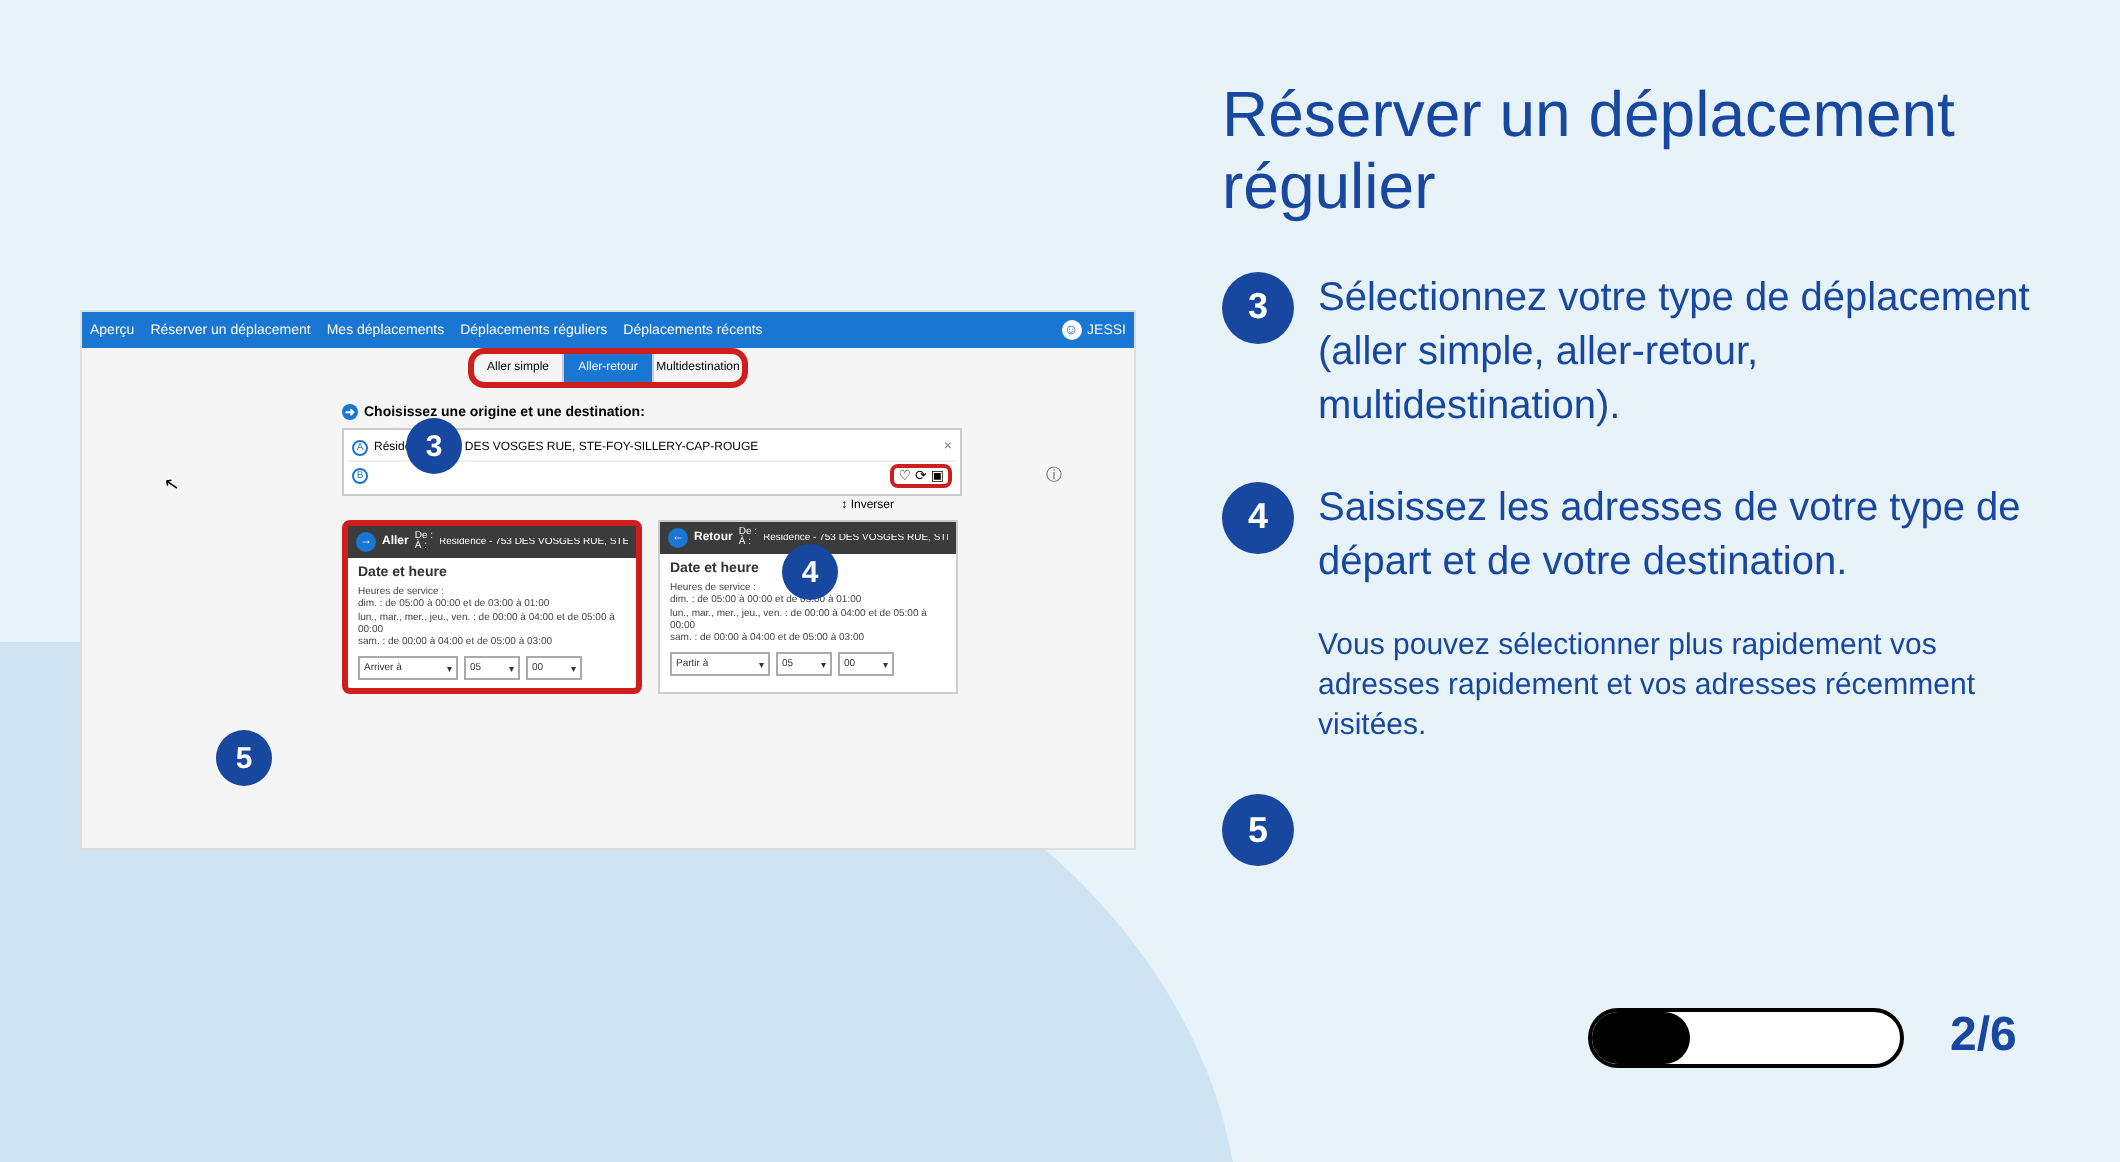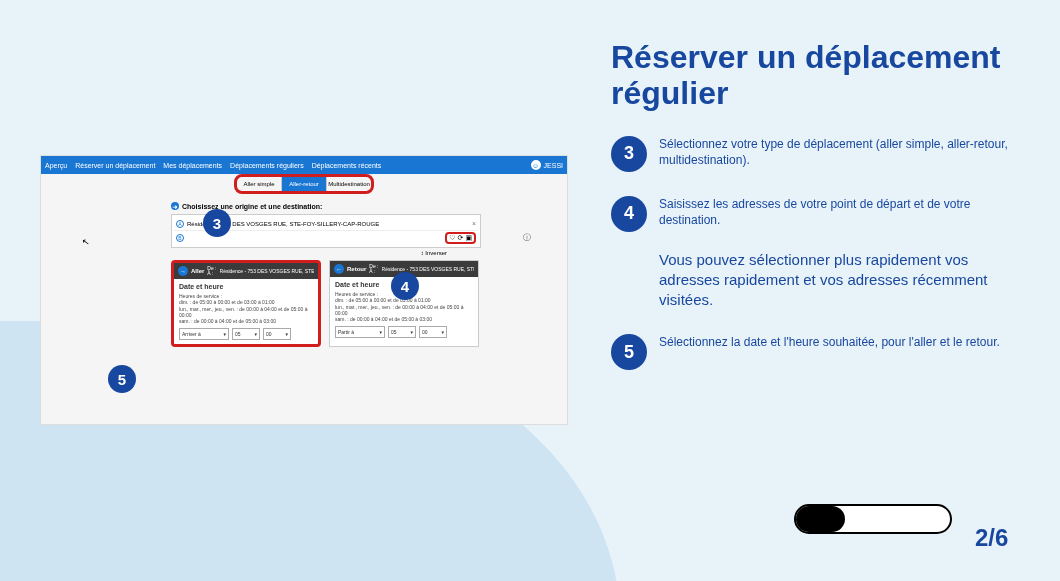--- a/index.html
+++ b/index.html
@@ -4,30 +4,30 @@
 <style>
   * { box-sizing: border-box; margin: 0; padding: 0; }
   html, body { width: 1060px; height: 581px; font-family: Arial, Helvetica, sans-serif; background: #e8f2f9; overflow: hidden; }
   .slide { position: relative; width: 1060px; height: 581px; }
 
   
   .curve { position: absolute; left: 0; bottom: -120px; width: 620px; height: 380px; background: #cfe4f2; border-top-right-radius: 400px 300px; }
 
   
   .right-col { position: absolute; left: 611px; top: 40px; width: 420px; }
-  .title { color: #17479e; font-weight: 700; font-size: 32px; line-height: 1.12; }
+  .title { color: #17479e; font-weight: 400; font-size: 32px; line-height: 1.12; }
   .step { display: flex; align-items: flex-start; margin-top: 24px; }
   .bullet { width: 36px; height: 36px; border-radius: 50%; background: #17479e; color: #fff; font-weight: 700; font-size: 18px; display: flex; align-items: center; justify-content: center; flex-shrink: 0; margin-right: 12px; }
-  .step-text { color: #17479e; font-size: 12px; line-height: 1.35; max-width: 360px; }
+  .step-text { color: #17479e; font-size: 20px; line-height: 1.35; max-width: 360px; }
   .step-subtext { color: #17479e; font-size: 15px; line-height: 1.35; margin-top: 18px; max-width: 360px; margin-left: 48px; }
 
   
   .progress-wrap { position: absolute; left: 794px; top: 504px; width: 158px; height: 30px; border: 2px solid #000; border-radius: 16px; background: #fff; }
   .progress-fill { position: absolute; left: 0; top: 0; bottom: 0; width: 32%; background: #000; border-radius: 14px; }
-  .page-num { position: absolute; left: 975px; top: 504px; font-size: 24px; color: #17479e; font-weight: 600; margin-top: 20px; }
+  .page-num { position: absolute; left: 975px; top: 504px; font-size: 24px; color: #17479e; font-weight: 600; }
 
   
   .screenshot { position: absolute; left: 40px; top: 155px; width: 528px; height: 270px; background: #f5f5f5; border: 1px solid #ddd; overflow: hidden; font-size: 10px; }
   .ss-bar { background: #1976d2; color: #fff; height: 18px; display: flex; align-items: center; padding: 0 4px; font-size: 7px; justify-content: space-between; }
   .ss-nav { display: flex; gap: 8px; }
   .ss-nav span { white-space: nowrap; }
   .ss-user { display: flex; align-items: center; gap: 3px; }
   .ss-user-icon { width: 10px; height: 10px; border-radius: 50%; background: #fff; color: #1976d2; display: flex; align-items: center; justify-content: center; font-size: 7px; }
   .ss-title { text-align: center; font-weight: 700; font-size: 12px; color: #222; padding: 10px 0 6px; }
 
@@ -213,27 +213,26 @@
   <div class="right-col">
     <div class="title">Réserver un déplacement régulier</div>
 
     <div class="step">
       <div class="bullet">3</div>
       <div class="step-text">Sélectionnez votre type de déplacement (aller simple, aller-retour, multidestination).</div>
     </div>
 
     <div class="step">
       <div class="bullet">4</div>
-      <div class="step-text">Saisissez les adresses de votre point de départ et de votre destination.</div>
+      <div class="step-text">Saisissez les adresses de votre type de départ et de votre destination.</div>
     </div>
     <div class="step-subtext">Vous pouvez sélectionner plus rapidement vos adresses rapidement et vos adresses récemment visitées.</div>
 
     <div class="step">
       <div class="bullet">5</div>
-      <div class="step-text">Sélectionnez la date et l'heure souhaitée, pour l'aller et le retour.</div>
     </div>
   </div>
 
   <div class="progress-wrap">
     <div class="progress-fill" style="width: 32%;"></div>
   </div>
   <div class="page-num">2/6</div>
 </div>
 
 </body></html>

